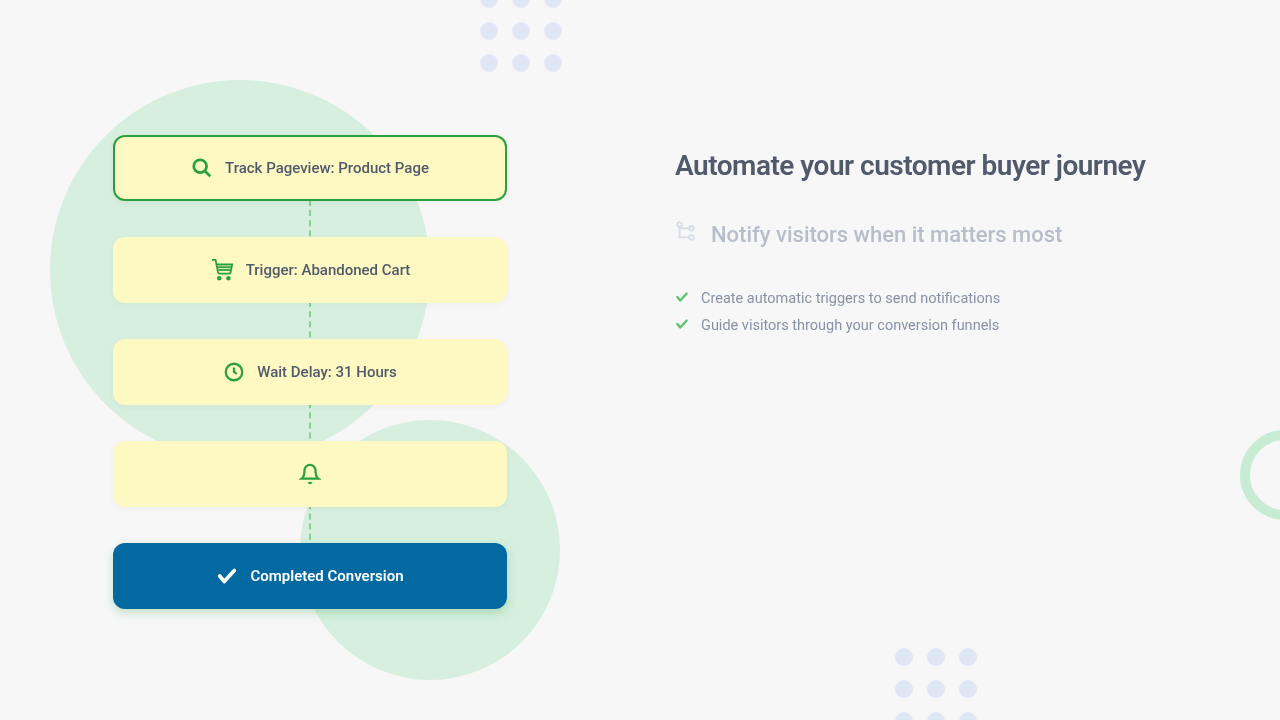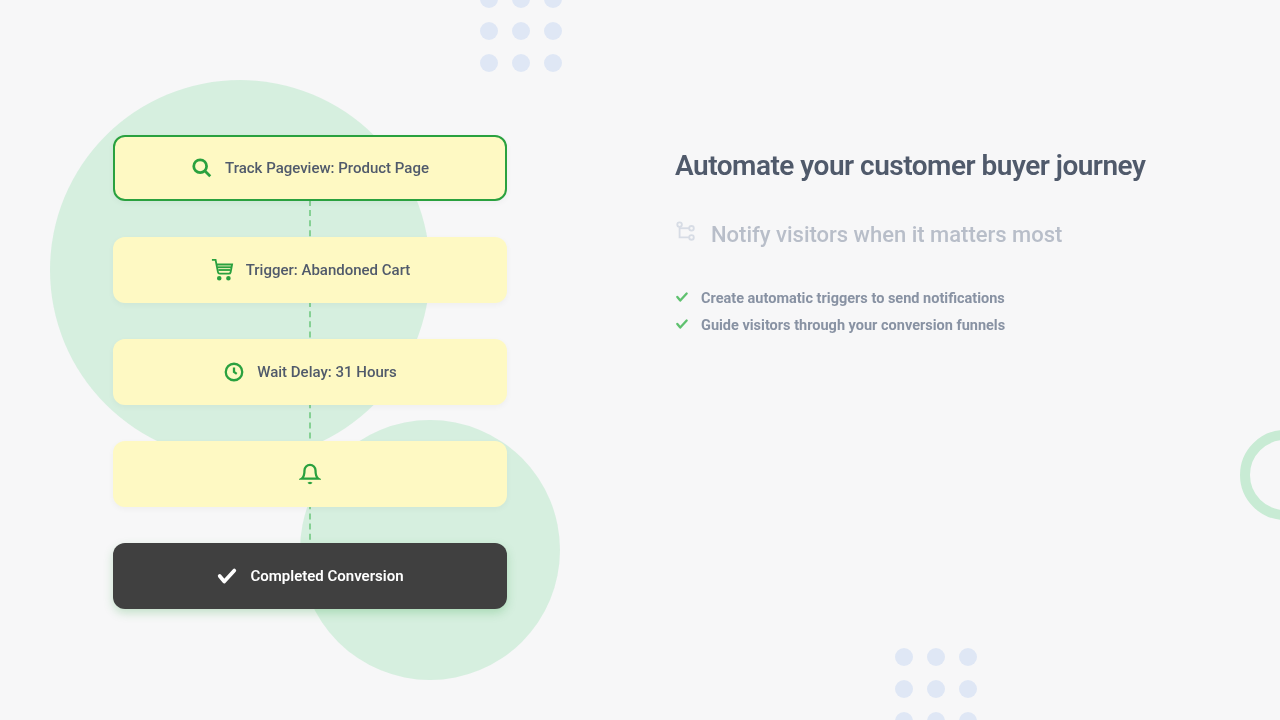--- a/index.html
+++ b/index.html
@@ -99,21 +99,21 @@
       align-items: center;
       justify-content: center;
       gap: 12px;
       margin-bottom: 36px;
       box-shadow: 0 2px 6px rgba(0,0,0,0.04);
     }
     .step-card.active {
       border: 2px solid #2aa13f;
     }
     .step-card.final {
-      background: #404040;
+      background: #0369a1;
       color: white;
       box-shadow: 0 4px 10px rgba(42,161,63,0.25);
     }
     .step-label {
       font-size: 15px;
       color: #505a6b;
       font-weight: 500;
     }
     .step-card.final .step-label {
       color: white;
@@ -155,21 +155,21 @@
     }
     .benefit-item {
       display: flex;
       align-items: center;
       gap: 12px;
       margin-bottom: 8px;
     }
     .benefit-text {
       font-size: 14.5px;
       color: #8892a3;
-      font-weight: 700;
+      font-weight: 400;
     }
   </style>
 </head>
 <body>
 
 <div class="dots-top">
   <div class="dot"></div>
     <div class="dot"></div>
     <div class="dot"></div>
   <div class="dot"></div>

